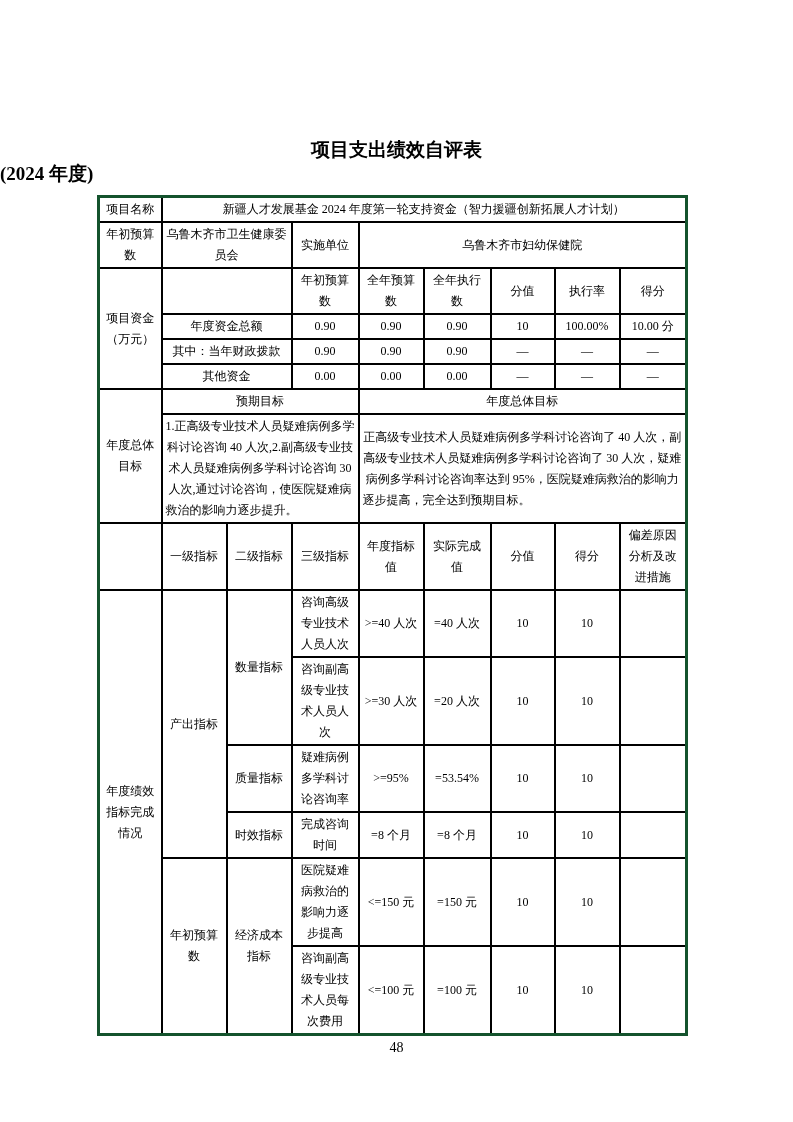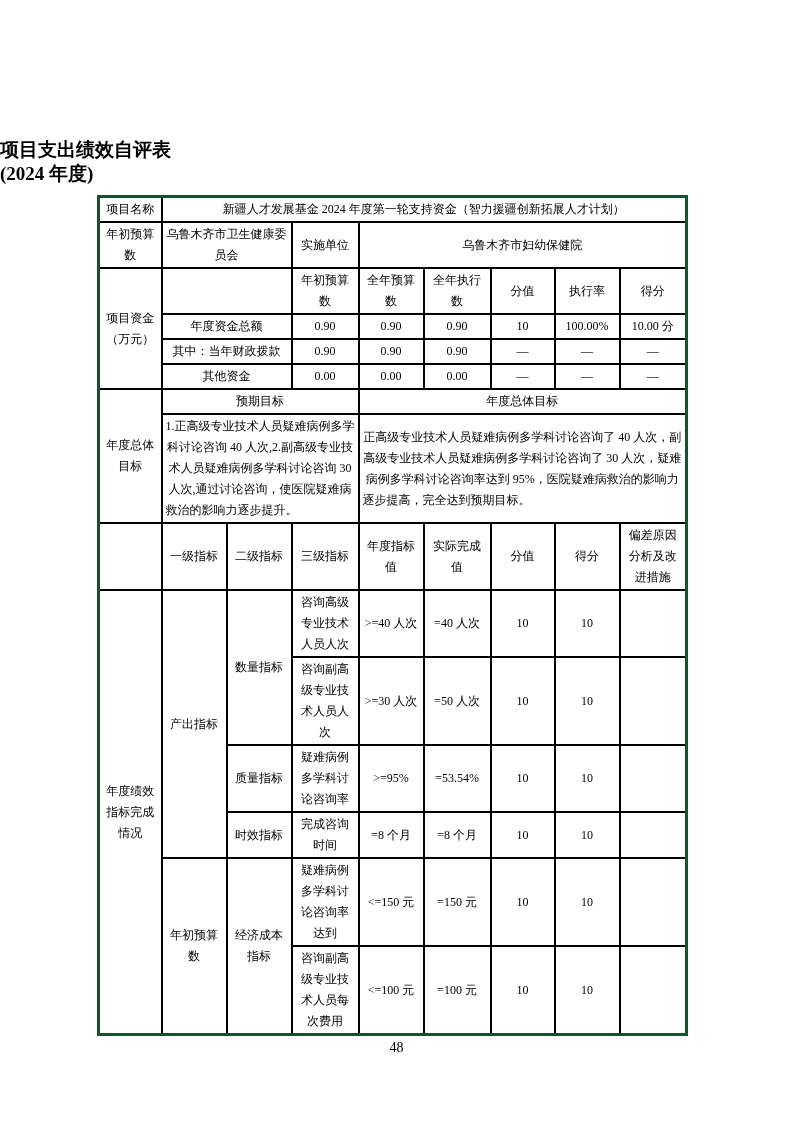--- a/index.html
+++ b/index.html
@@ -5,20 +5,21 @@
   html, body { margin: 0; padding: 0; background: #ffffff; }
   body {
     width: 793px; height: 1122px;
     font-family: "Liberation Serif", "DejaVu Serif", serif;
     color: #000;
     position: relative;
   }
   .page { position: relative; width: 793px; height: 1122px; background: #fff; overflow: hidden; }
   .doc-title {
     padding-top: 138px;
+    text-align: center;
     font-size: 19px;
     font-weight: bold;
     line-height: 24px;
   }
   .doc-subtitle {
     text-align: left;
     font-size: 19px;
     font-weight: bold;
     line-height: 24px;
     margin-bottom: 9px;
@@ -162,21 +163,21 @@
       <td>&gt;=40 人次</td>
       <td>=40 人次</td>
       <td>10</td>
       <td>10</td>
       <td></td>
     </tr>
 
     <tr style="height:84px">
       <td>咨询副高级专业技术人员人次</td>
       <td>&gt;=30 人次</td>
-      <td>=50 人次</td>
+      <td>=20 人次</td>
       <td>10</td>
       <td>10</td>
       <td></td>
     </tr>
 
     <tr style="height:63px">
       <td>质量指标</td>
       <td>疑难病例多学科讨论咨询率</td>
       <td>&gt;=95%</td>
       <td>=53.54%</td>
@@ -191,21 +192,21 @@
       <td>=8 个月</td>
       <td>=8 个月</td>
       <td>10</td>
       <td>10</td>
       <td></td>
     </tr>
 
     <tr style="height:84px">
       <td rowspan="2">年初预算数</td>
       <td rowspan="2">经济成本指标</td>
-      <td>疑难病例多学科讨论咨询率达到</td>
+      <td>医院疑难病救治的影响力逐步提高</td>
       <td>&lt;=150 元</td>
       <td>=150 元</td>
       <td>10</td>
       <td>10</td>
       <td></td>
     </tr>
 
     <tr style="height:80px">
       <td>咨询副高级专业技术人员每次费用</td>
       <td>&lt;=100 元</td>

